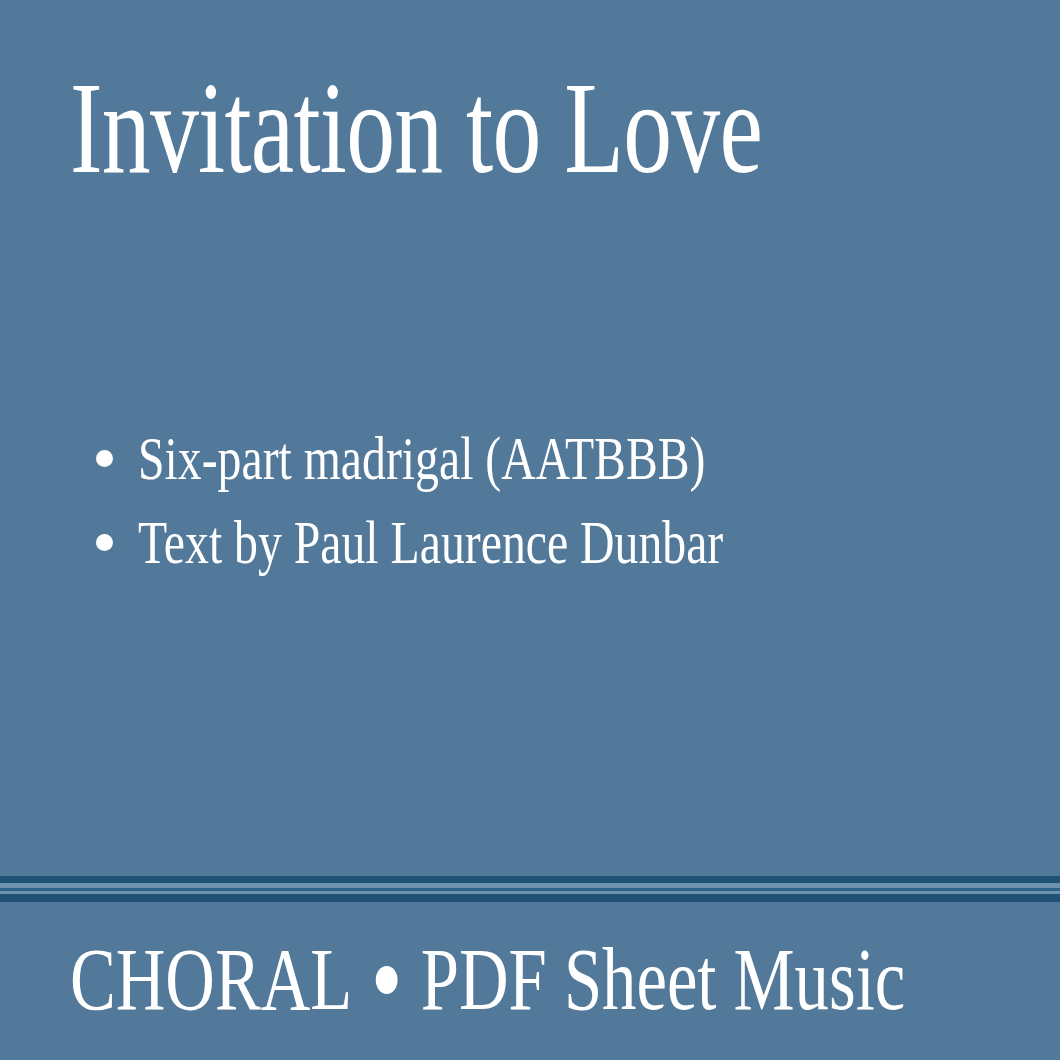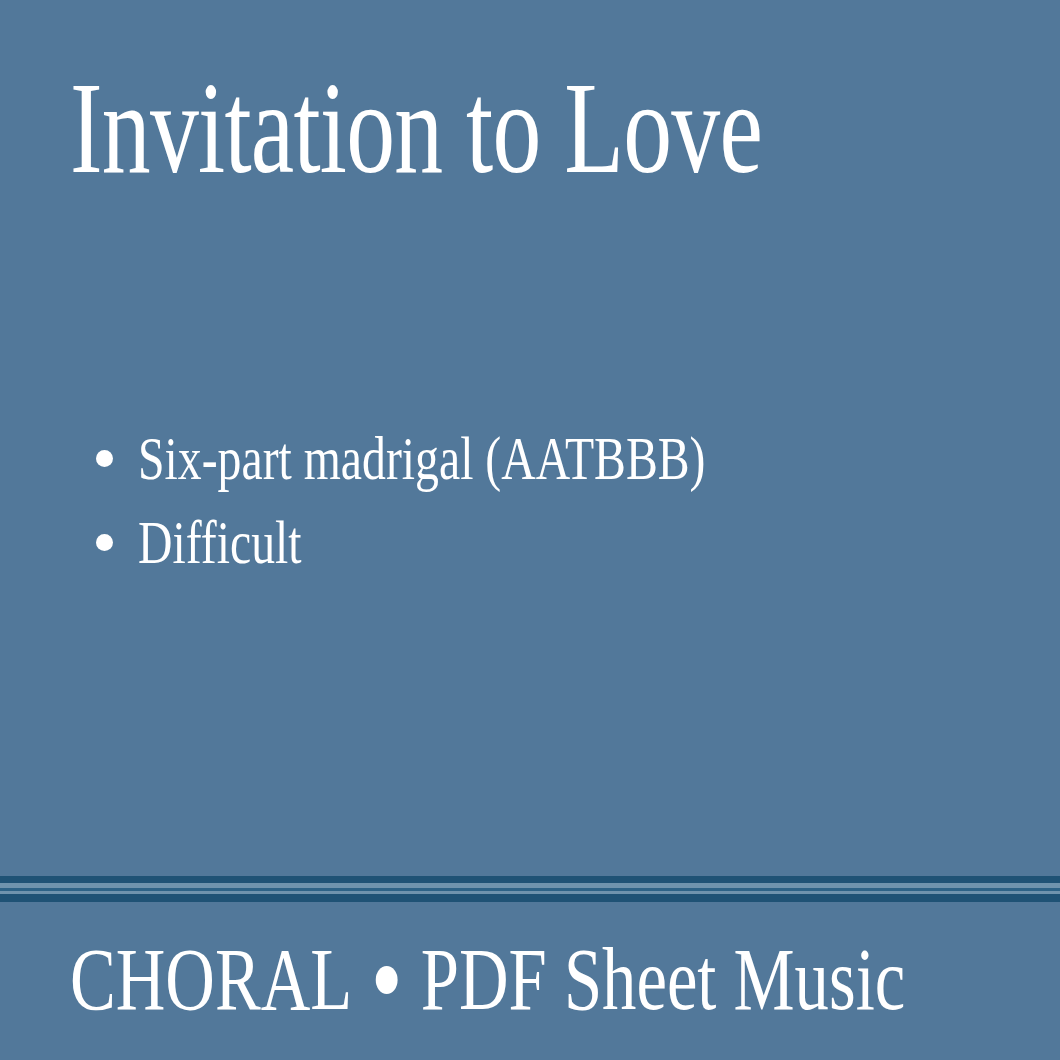--- a/index.html
+++ b/index.html
@@ -126,21 +126,21 @@
 
   <div id="title">Invitation to Love</div>
 
   <ul id="bullets">
     <li>
       <span class="bullet-dot"></span>
       <span class="bullet-text">Six-part madrigal (AATBBB)</span>
     </li>
     <li>
       <span class="bullet-dot"></span>
-      <span class="bullet-text">Difficult</span>
+      <span class="bullet-text">Text by Paul Laurence Dunbar</span>
     </li>
   </ul>
 
   <div id="divider">
       <div class="stripe" style="top: 2px; height: 7px; background: rgb(31, 82, 117);"></div>
       <div class="stripe" style="top: 9px; height: 5px; background: rgb(111, 147, 173);"></div>
       <div class="stripe" style="top: 14px; height: 3px; background: rgb(45, 98, 134);"></div>
       <div class="stripe" style="top: 17px; height: 3px; background: rgb(111, 147, 173);"></div>
       <div class="stripe" style="top: 20px; height: 8px; background: rgb(31, 82, 117);"></div>
     </div>

